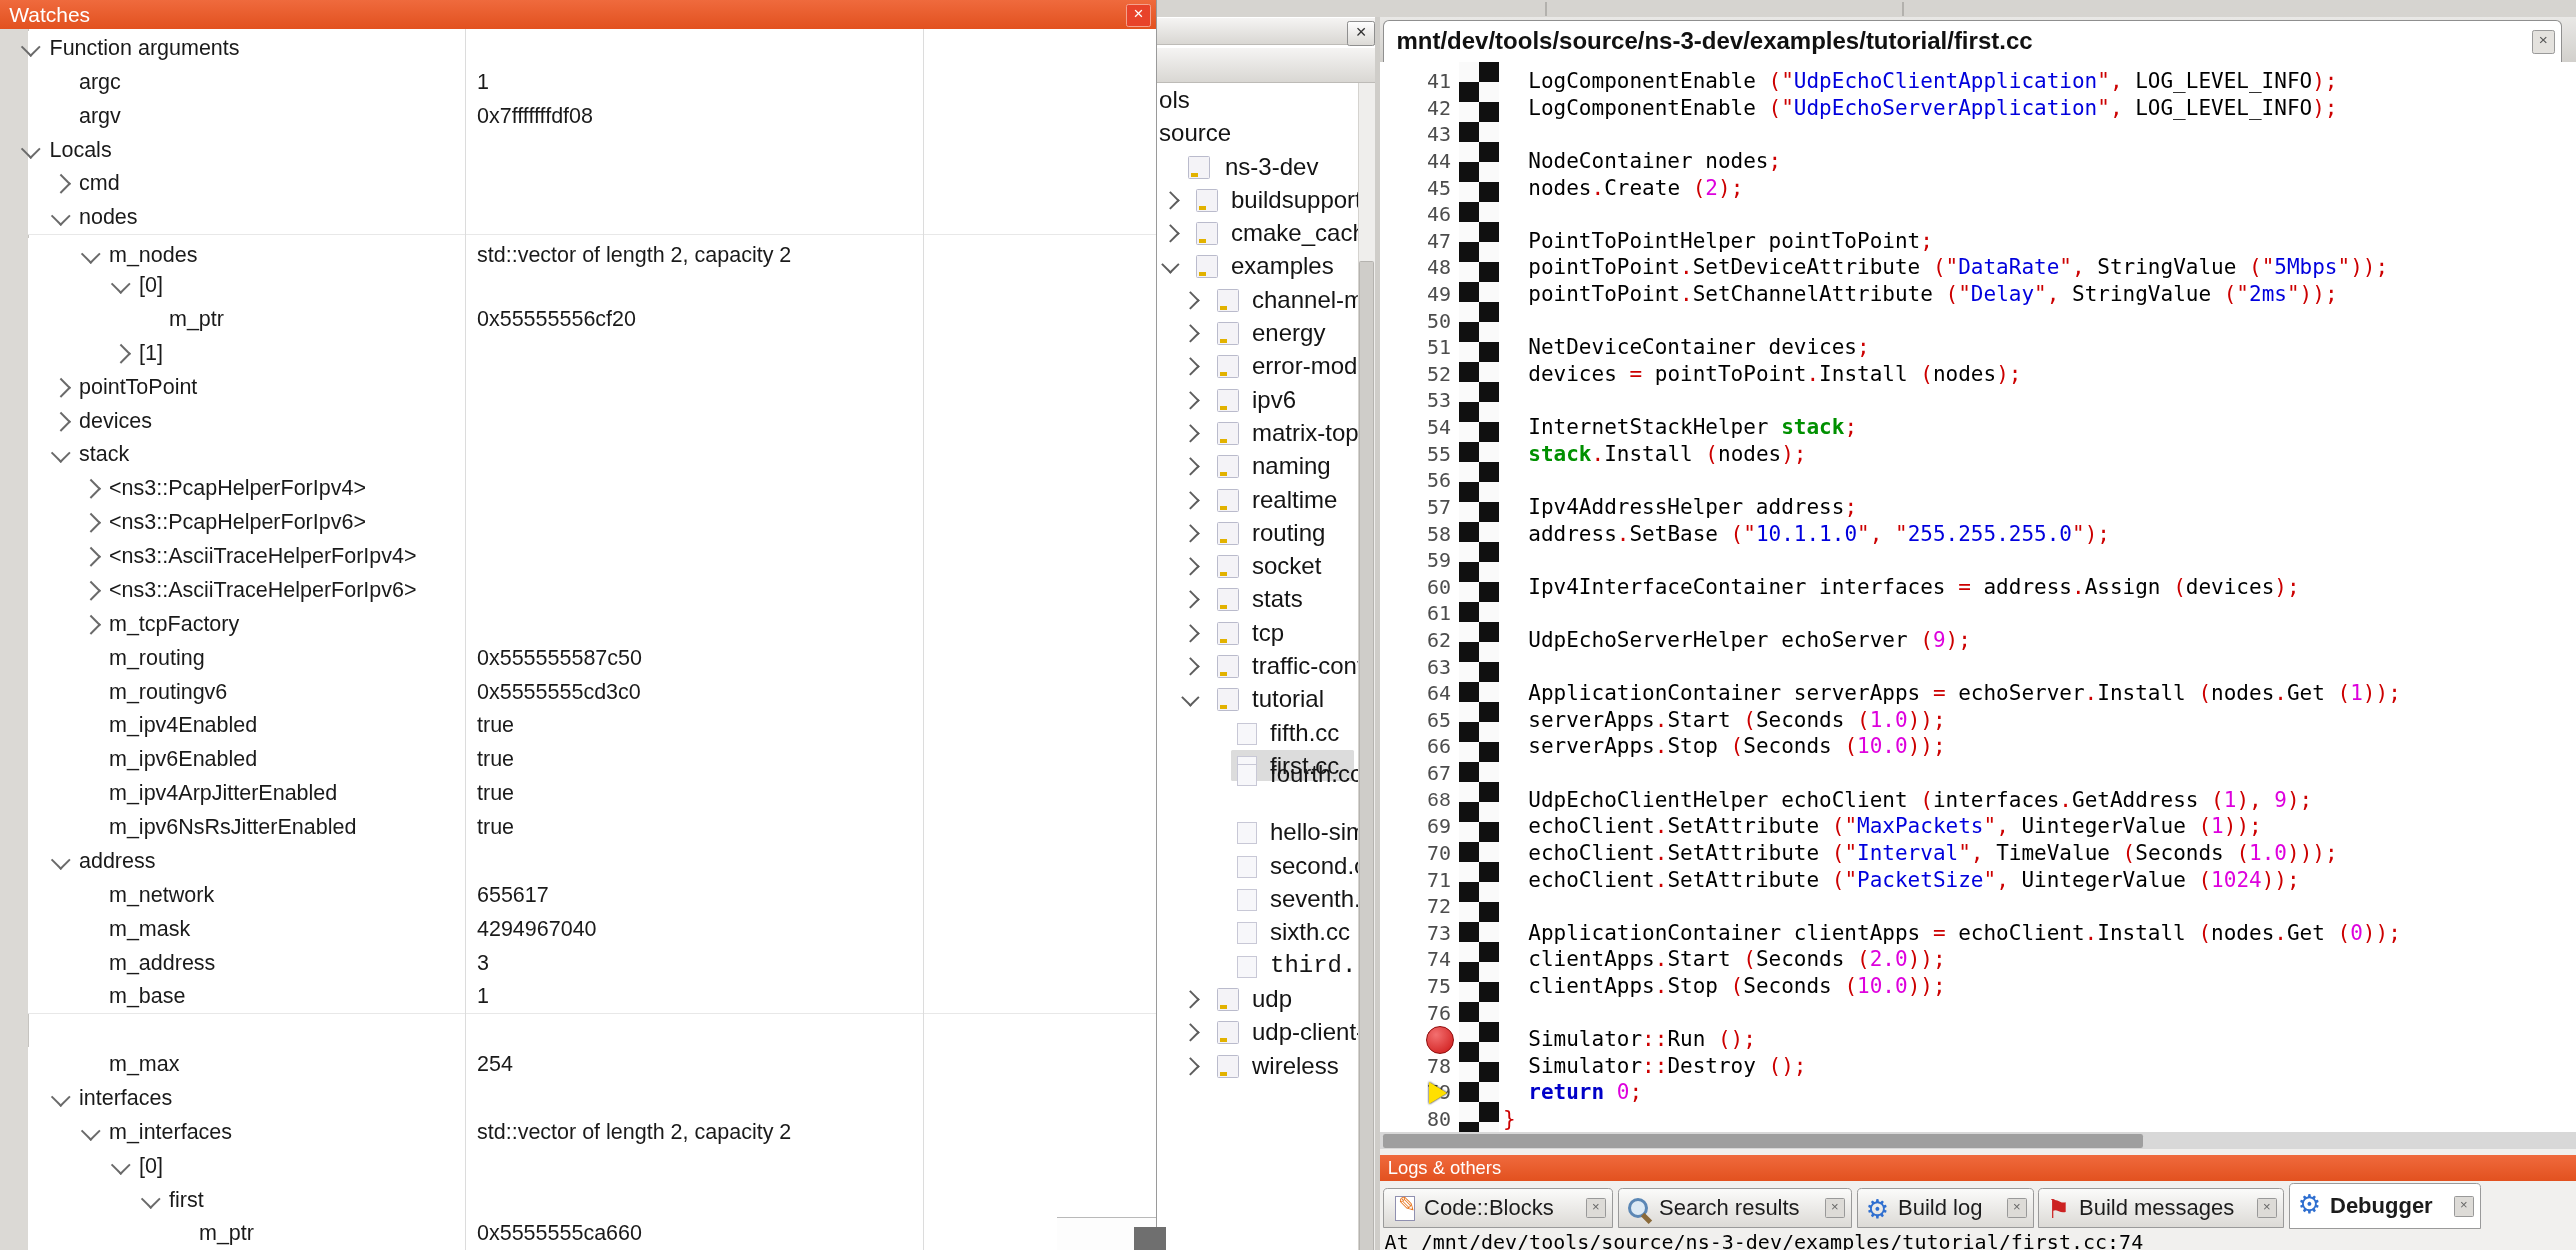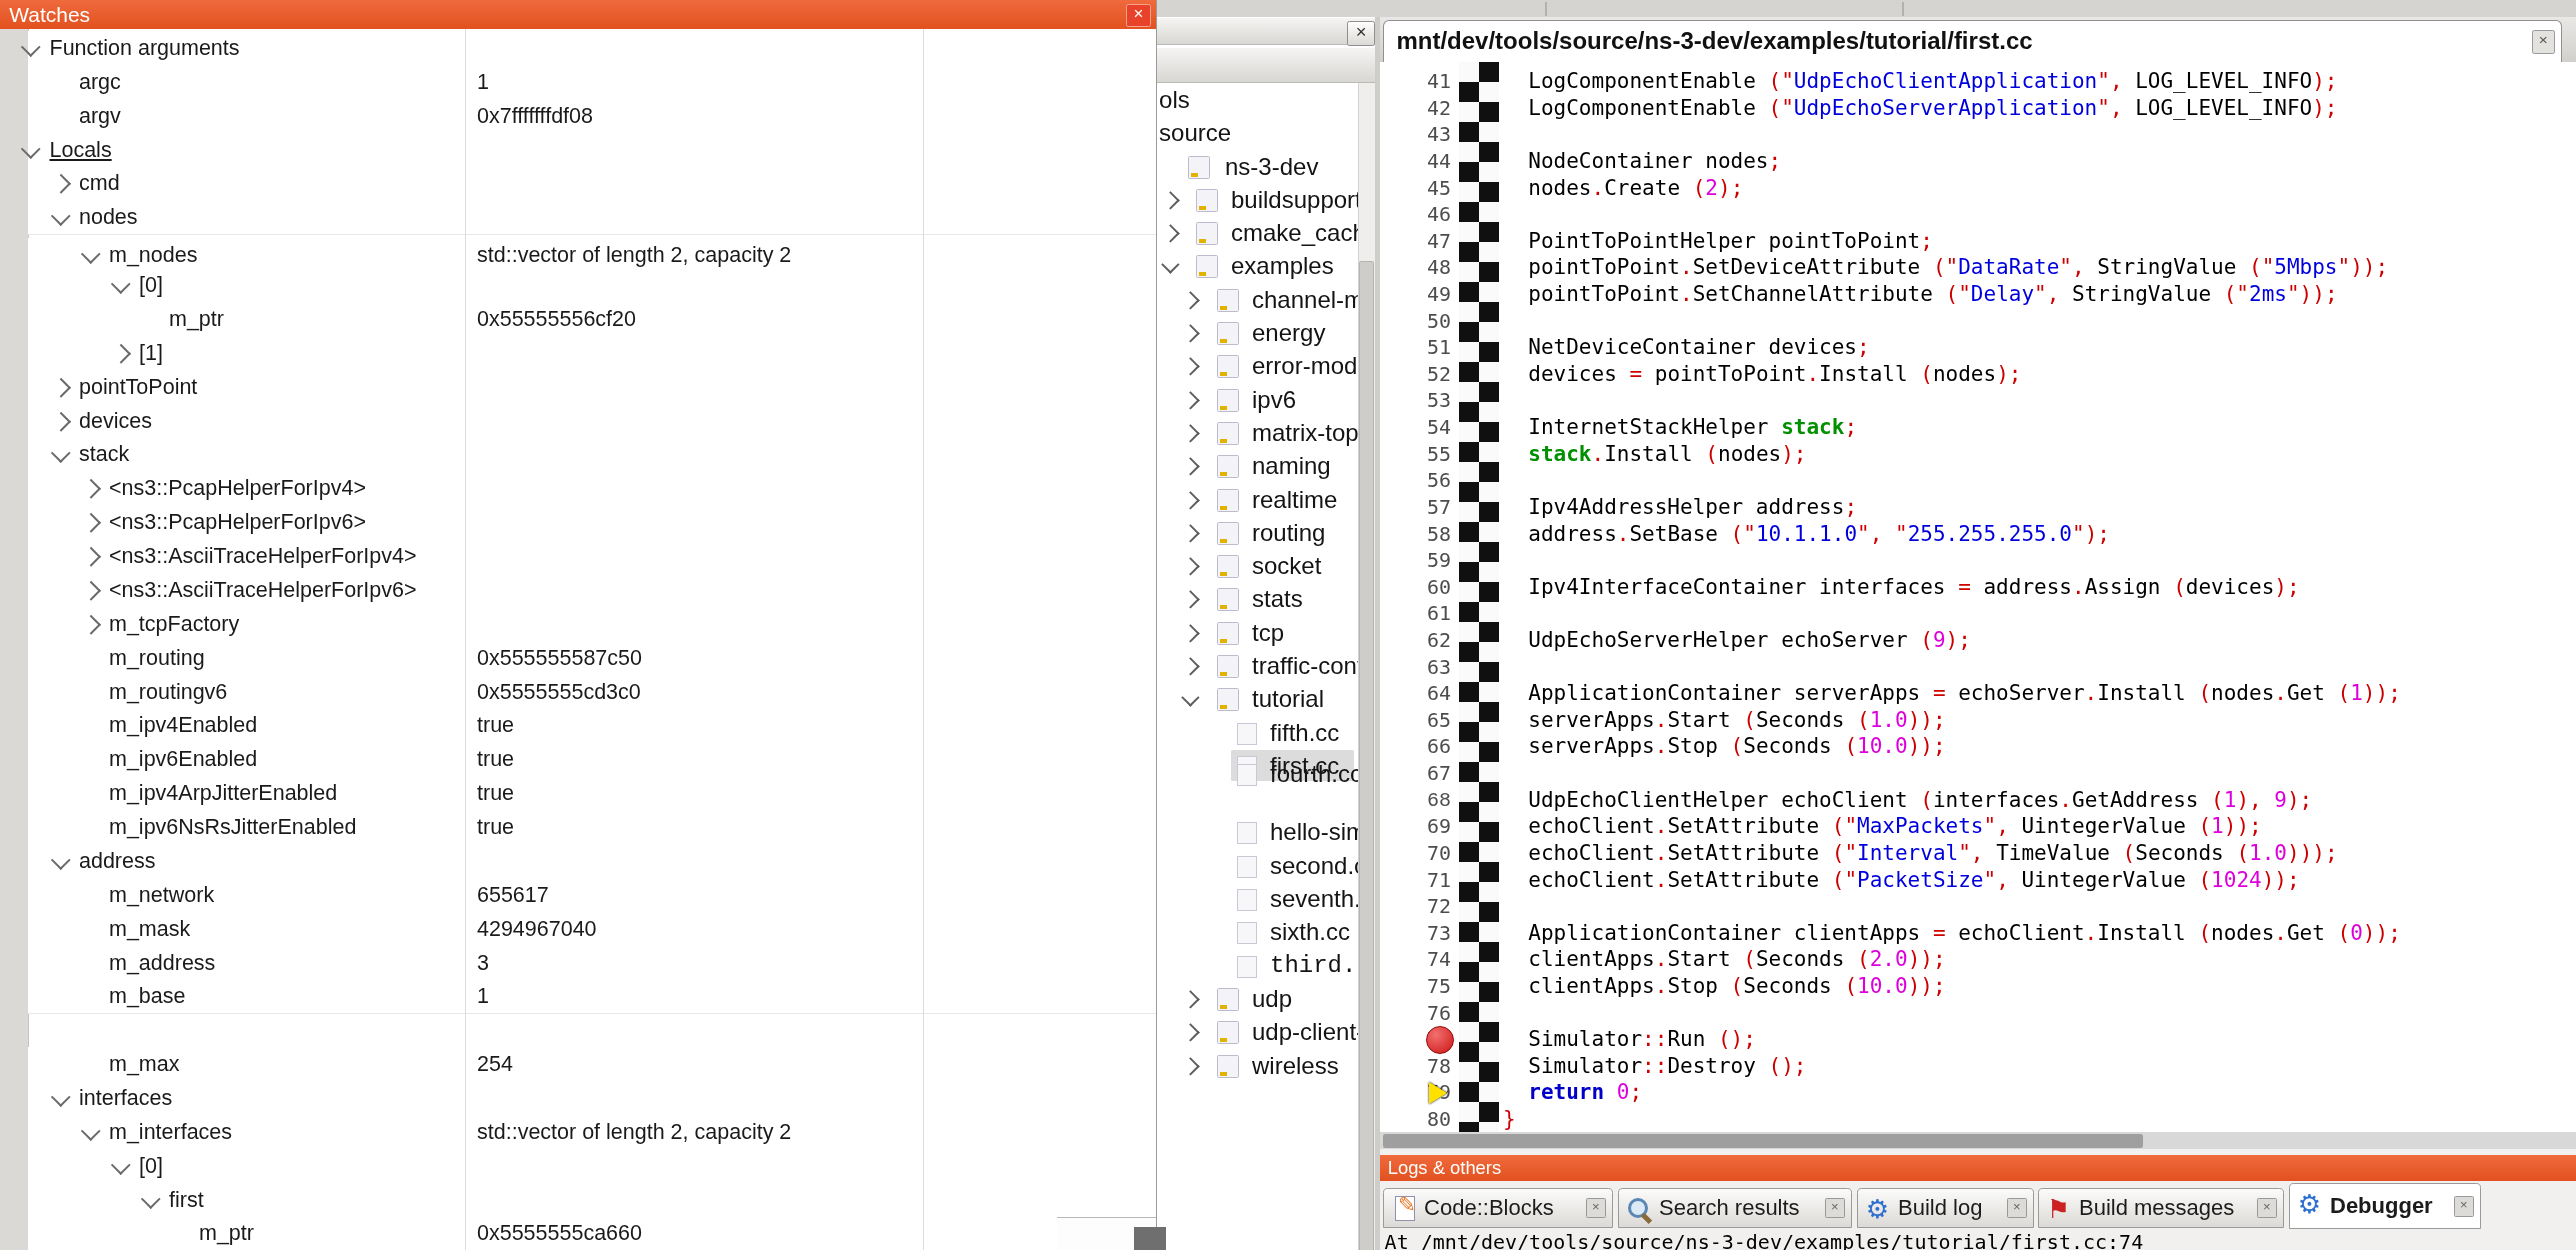--- a/index.html
+++ b/index.html
@@ -406,21 +406,21 @@
         <div class="watch-row" style="top: 34px;">
           <span class="lbl" style="left: 51px;">argc</span>
           <span class="val">1</span>
         </div>
         <div class="watch-row" style="top: 68px;">
           <span class="lbl" style="left: 51px;">argv</span>
           <span class="val">0x7fffffffdf08</span>
         </div>
         <div class="watch-row" style="top: 102px;">
           <span class="chev expanded" style="left: -3.8px;"></span>
-          <span class="lbl" style="left: 21.5px; text-decoration: underline;">Locals</span>
+          <span class="lbl" style="left: 21.5px;">Locals</span>
         </div>
         <div class="watch-row" style="top: 135px;">
           <span class="chev collapsed" style="left: 26px;"></span>
           <span class="lbl" style="left: 51px;">cmd</span>
         </div>
         <div class="watch-row" style="top: 169px;">
           <span class="chev expanded" style="left: 26px;"></span>
           <span class="lbl" style="left: 51px;">nodes</span>
         </div>
         <div class="watch-row" style="top: 207px;">

